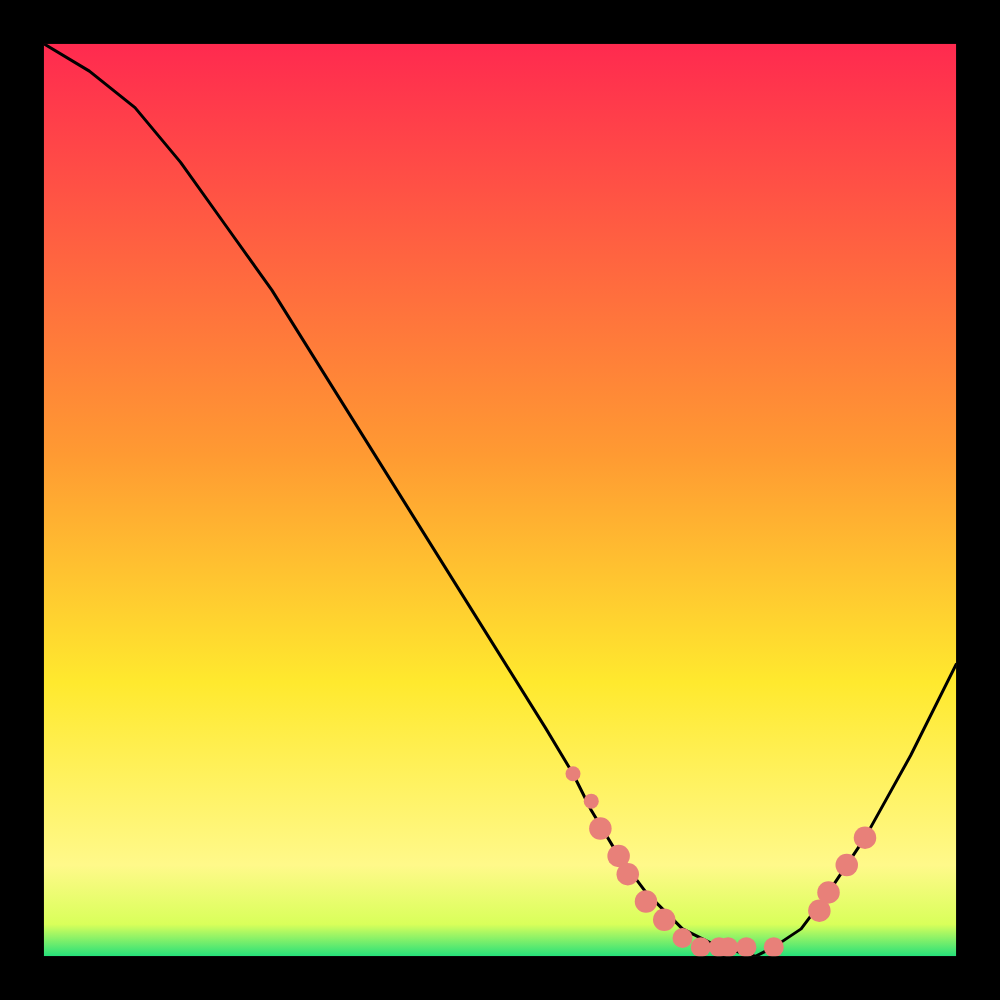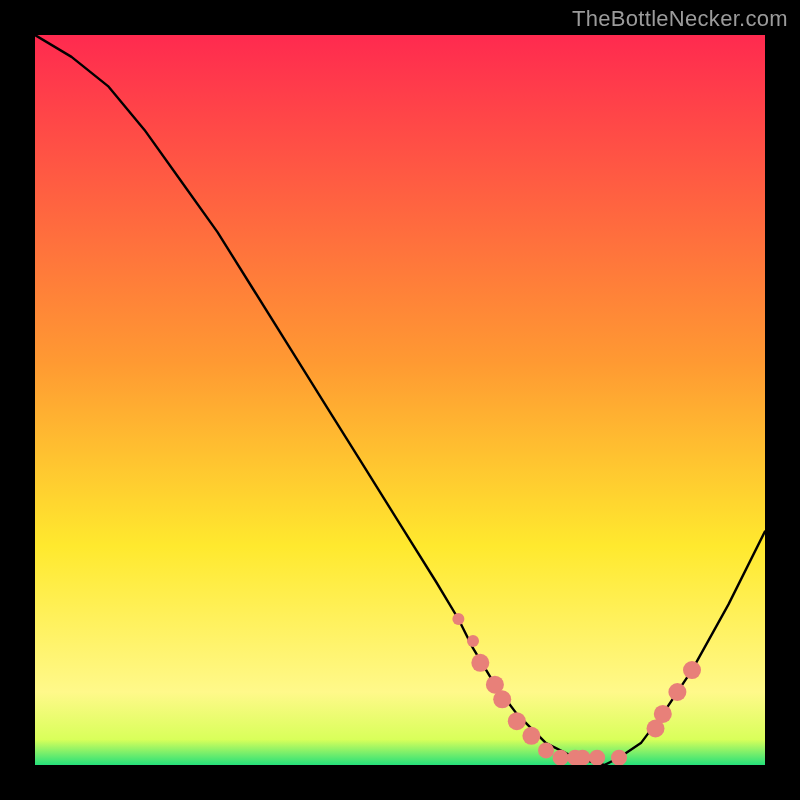--- a/index.html
+++ b/index.html
@@ -34,21 +34,20 @@
     height: 730px;
   }
   .plot svg {
     display: block;
   }
 </style>
 </head>
 <body>
 
 <div class="frame">
-  <div class="watermark">TheBottleNecker.com</div>
   <div class="plot">
     <svg id="chart-svg" width="730" height="730" viewBox="0 0 730 730">
         <defs>
           <linearGradient id="bg-grad" x1="0" y1="0" x2="0" y2="1">
             <stop offset="0%" stop-color="#ff2a4f"></stop>
             <stop offset="45%" stop-color="#ff9a32"></stop>
             <stop offset="70%" stop-color="#ffe92e"></stop>
             <stop offset="90%" stop-color="#fff98a"></stop>
             <stop offset="96.5%" stop-color="#d9ff5a"></stop>
             <stop offset="100%" stop-color="#25e07a"></stop>

